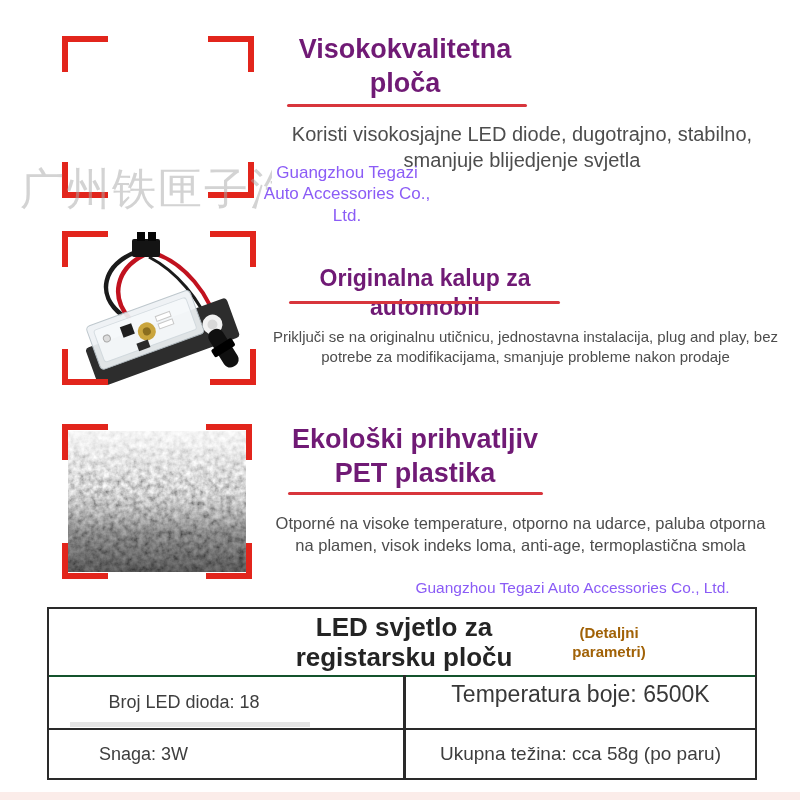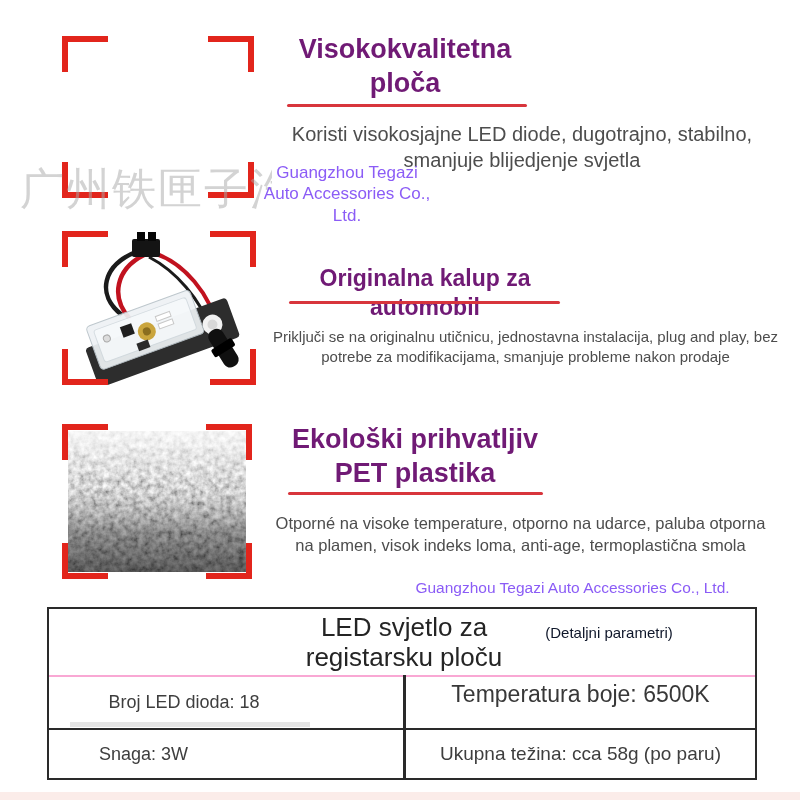--- a/index.html
+++ b/index.html
@@ -42,25 +42,25 @@
 
   
   .heading{position:absolute;text-align:center;color:#701a75;font-weight:600;line-height:1.25;}
   .underline{position:absolute;height:3px;background:#d8353c;border-radius:2px;}
   .desc{position:absolute;text-align:center;color:#4d4d4d;line-height:1.32;}
   .company{position:absolute;color:#8b5cf6;text-align:center;line-height:1.26;}
 
   
   .spec-table{position:absolute;left:47px;top:607px;width:710px;height:173px;
     border:2px solid #2a2a2a;background:#fff;box-sizing:border-box;color:#3e3e3e;}
-  .spec-header{position:absolute;top:0;left:0;right:0;height:66px;border-bottom:2px solid #f9a8d4;}
+  .spec-header{position:absolute;top:0;left:0;right:0;height:66px;border-bottom:2px solid #14532d;font-weight:bold;}
   .spec-title{position:absolute;left:225px;top:3px;width:260px;text-align:center;
     font-size:26px;line-height:1.17;color:#242424;}
   .spec-subtitle{position:absolute;left:495px;top:15px;width:130px;text-align:center;
-    font-size:15px;line-height:1.25;color:#0f172a;}
+    font-size:15px;line-height:1.25;color:#a16207;}
   .vdiv{position:absolute;left:354px;top:66px;bottom:0;width:3px;background:#2a2a2a;}
   .hdiv2{position:absolute;left:0;right:0;top:119px;height:2px;background:#2a2a2a;}
   .cell{position:absolute;display:flex;align-items:center;box-sizing:border-box;}
   .r1l{left:0;top:68px;width:354px;height:51px;justify-content:center;padding-right:84px;font-size:18px;}
   .r1r{left:357px;top:68px;right:0;height:34px;justify-content:center;font-size:23px;color:#383838;}
   .r2l{left:0;top:121px;width:354px;height:48px;padding-left:50px;font-size:18px;}
   .r2r{left:357px;top:121px;right:0;height:48px;justify-content:center;font-size:19px;text-align:center;line-height:1.25;}
   .r2r span{display:inline-block;width:285px;}
   .artifact{position:absolute;left:70px;top:722px;width:240px;height:5px;background:#dcdcdc;opacity:.75;}
 

